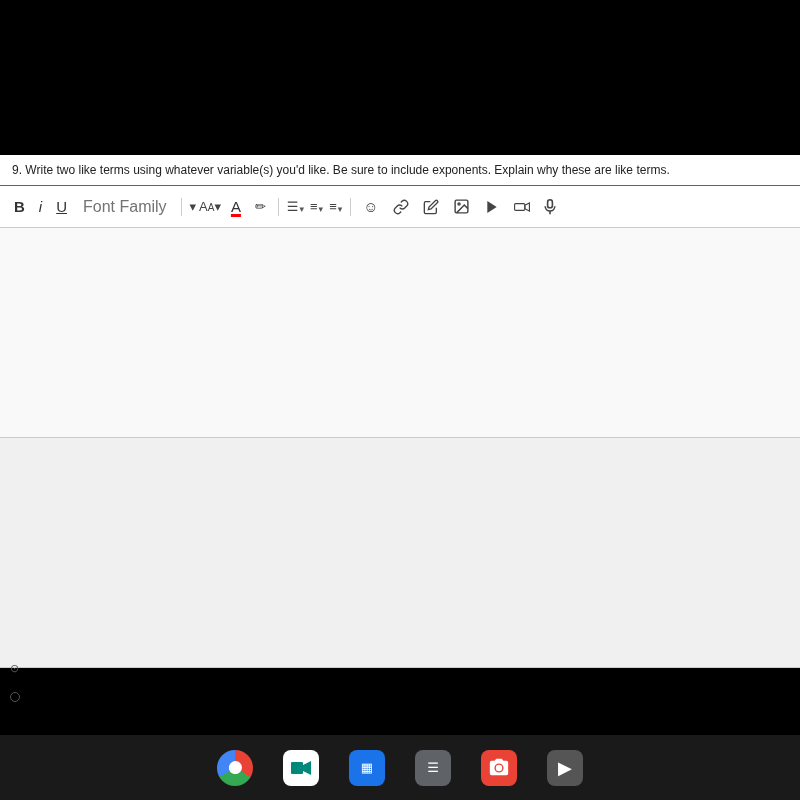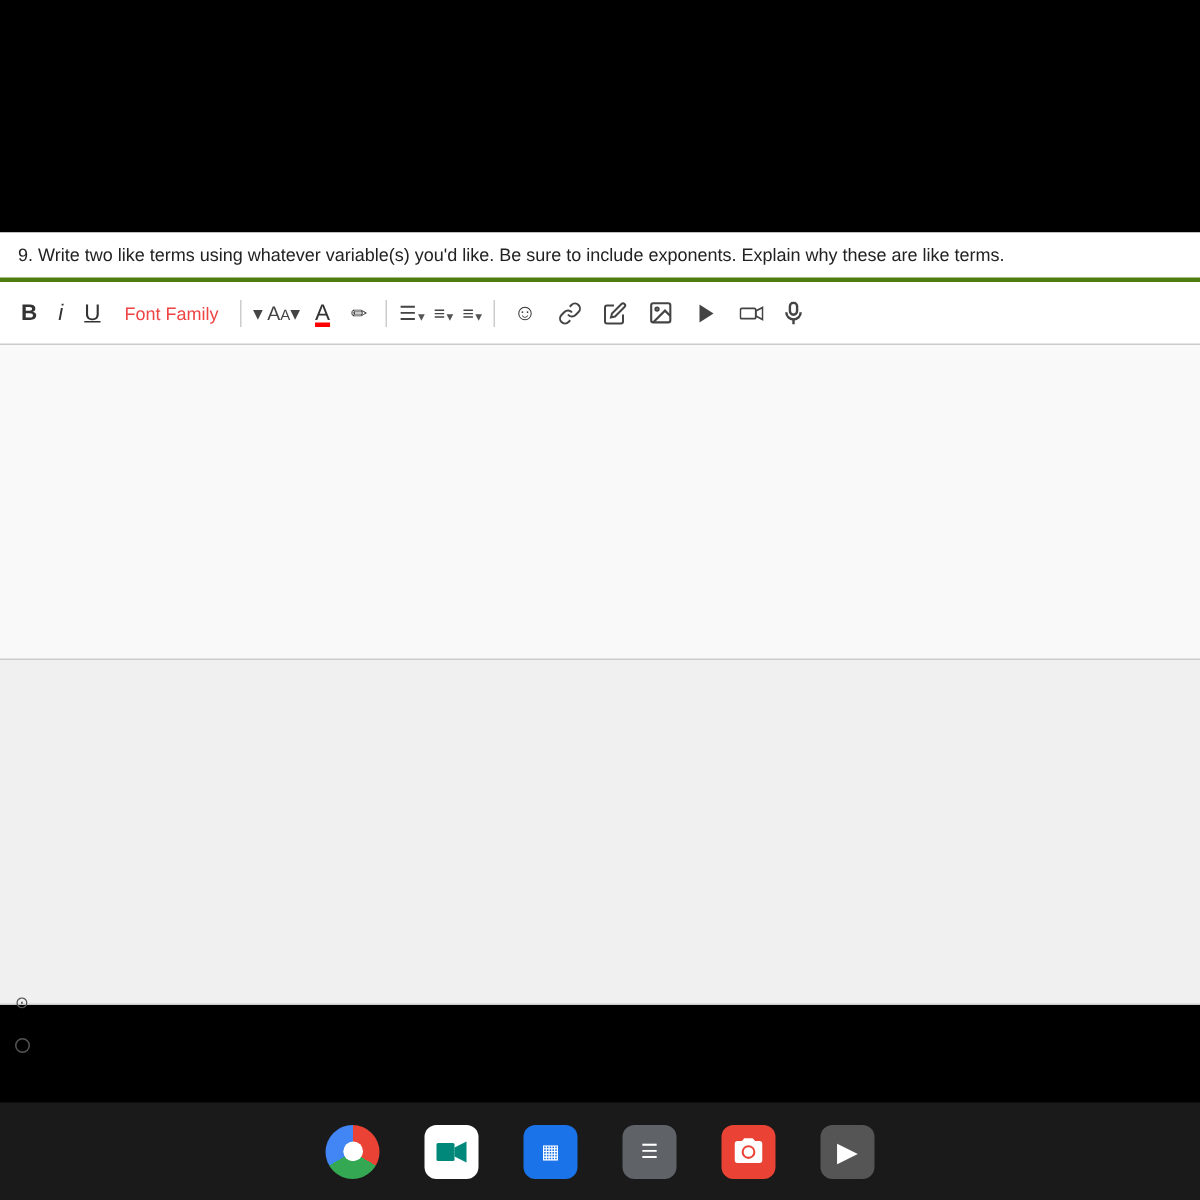--- a/index.html
+++ b/index.html
@@ -23,21 +23,21 @@
       background: #fff;
       width: 100%;
       position: relative;
     }
 
     .question-bar {
       background: #fff;
       padding: 8px 12px;
       font-size: 12px;
       color: #222;
-      border-bottom: 3px solid #4d7c0f;
+      border-bottom: 1px solid #4d7c0f;
     }
 
     .toolbar {
       display: flex;
       align-items: center;
       padding: 6px 10px;
       background: #fff;
       border-bottom: 1px solid #ccc;
       gap: 6px;
       flex-wrap: nowrap;
@@ -67,22 +67,22 @@
       font-style: italic;
       font-size: 15px;
     }
 
     .toolbar-btn.underline {
       text-decoration: underline;
       font-size: 15px;
     }
 
     .font-family-btn {
-      font-size: 12px;
-      color: #ef4444;
+      font-size: 16px;
+      color: #737373;
       padding: 2px 6px;
       cursor: pointer;
       border: none;
       background: transparent;
     }
 
     .toolbar-separator {
       width: 1px;
       height: 18px;
       background: #ccc;

